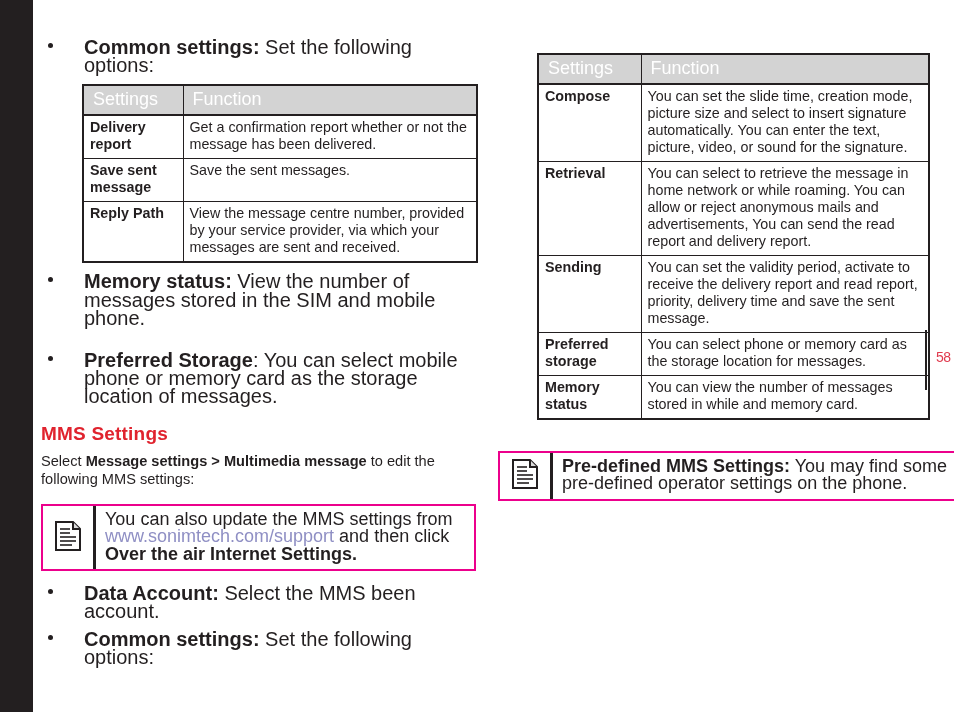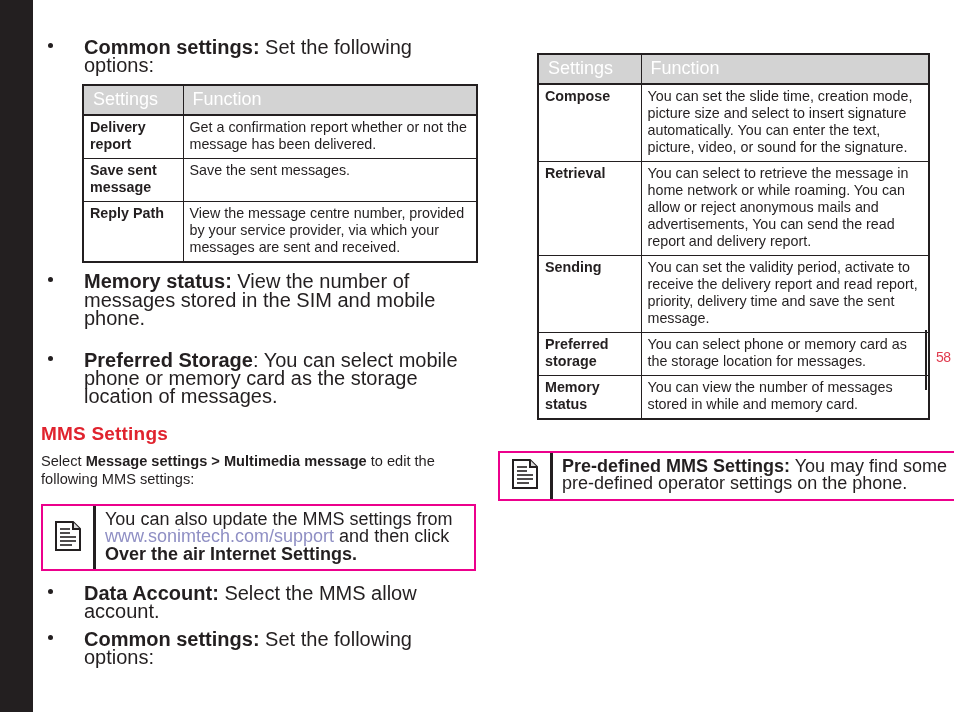--- a/index.html
+++ b/index.html
@@ -215,21 +215,21 @@
         </svg>
       </span>
     </div>
     <div class="note-body">
       <span>You can also update the MMS settings from </span><span class="note-link">www.sonimtech.com/support</span><span> and then click </span><b>Over the air Internet Settings.</b>
     </div>
   </div>
 
   <div class="bullet-item" style="margin-top:13px;">
     <span class="dot"></span>
-    <b>Data Account:</b><span> Select  the MMS allow account.</span>
+    <b>Data Account:</b><span> Select  the MMS been account.</span>
   </div>
 
   <div class="bullet-item" style="margin-top:9px;">
     <span class="dot"></span>
     <b>Common settings:</b><span> Set the following options:</span>
   </div>
 
 </div>
 
 <div class="column" id="col-right">

